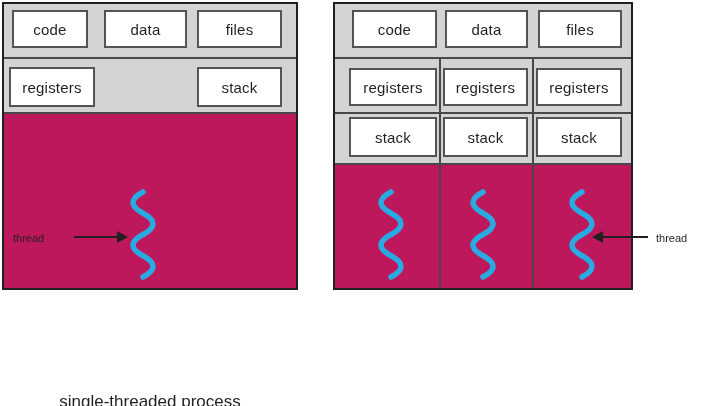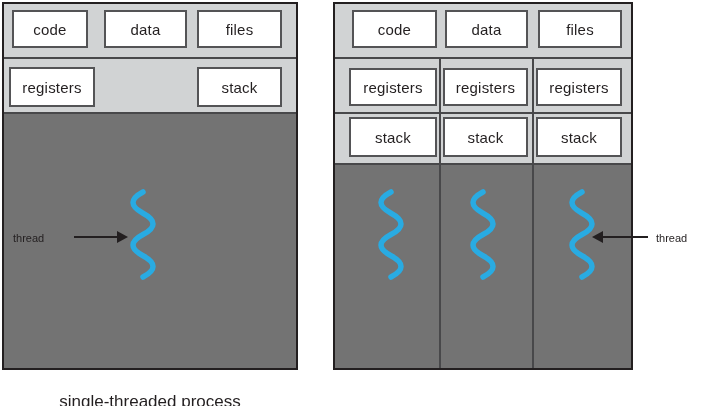--- a/index.html
+++ b/index.html
@@ -2,22 +2,22 @@
 <html><head>
 <meta charset="utf-8">
 <style>
   html,body{margin:0;padding:0;background:#ffffff;}
   .stage{
     position:relative;width:704px;height:406px;background:#ffffff;
     font-family:"Liberation Sans","DejaVu Sans",sans-serif;color:#231f20;
     overflow:hidden;
   }
   .panel{
-    position:absolute;top:2px;height:368px;border:2px solid #231f20;
-    background:#737373;box-sizing:border-box;
+    position:absolute;top:2px;height:288px;border:2px solid #231f20;
+    background:#be185d;box-sizing:border-box;
   }
   .panel-left{left:2px;width:296px;}
   .panel-right{left:333px;width:300px;}
   .gray-band{position:absolute;left:0;right:0;top:0;background:#d1d3d4;}
   .gb-left{height:110px;}
   .gb-right{height:161px;}
   .hline{position:absolute;left:0;right:0;height:2px;background:#48484a;}
   .vline{position:absolute;width:2px;top:53px;bottom:0;background:#48484a;}
   .wbox{
     position:absolute;background:#ffffff;border:2px solid #545456;

